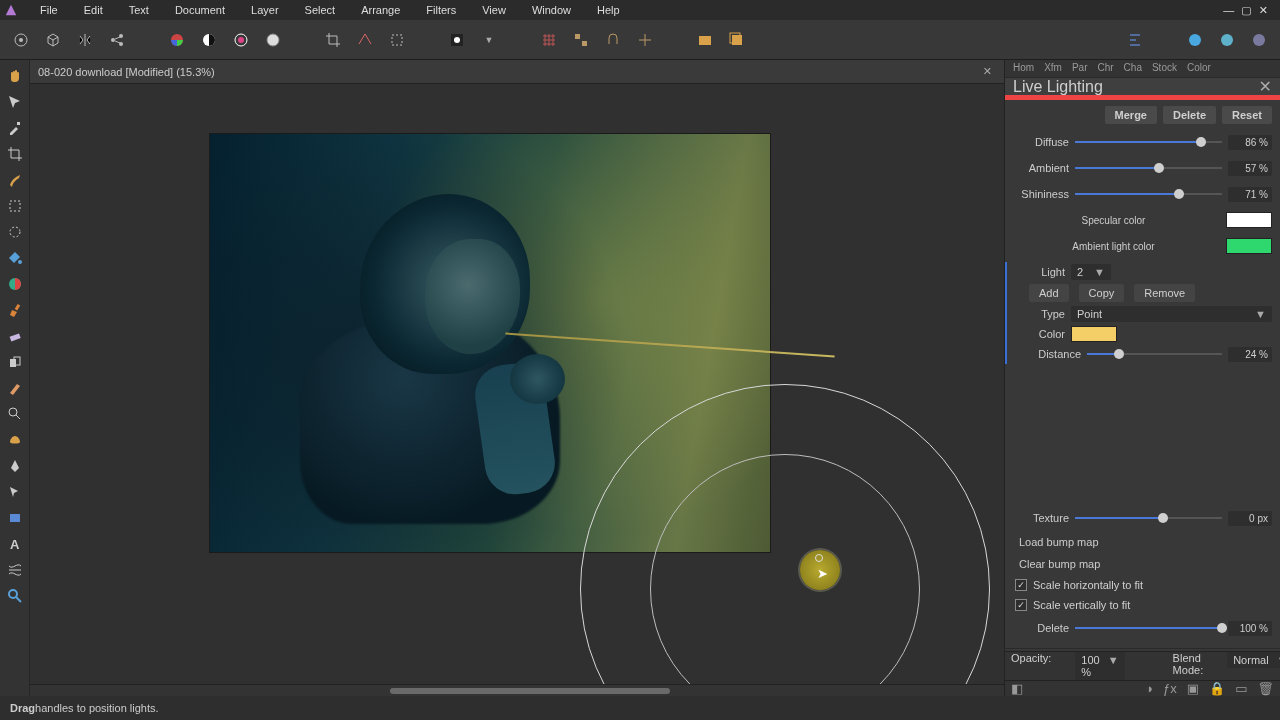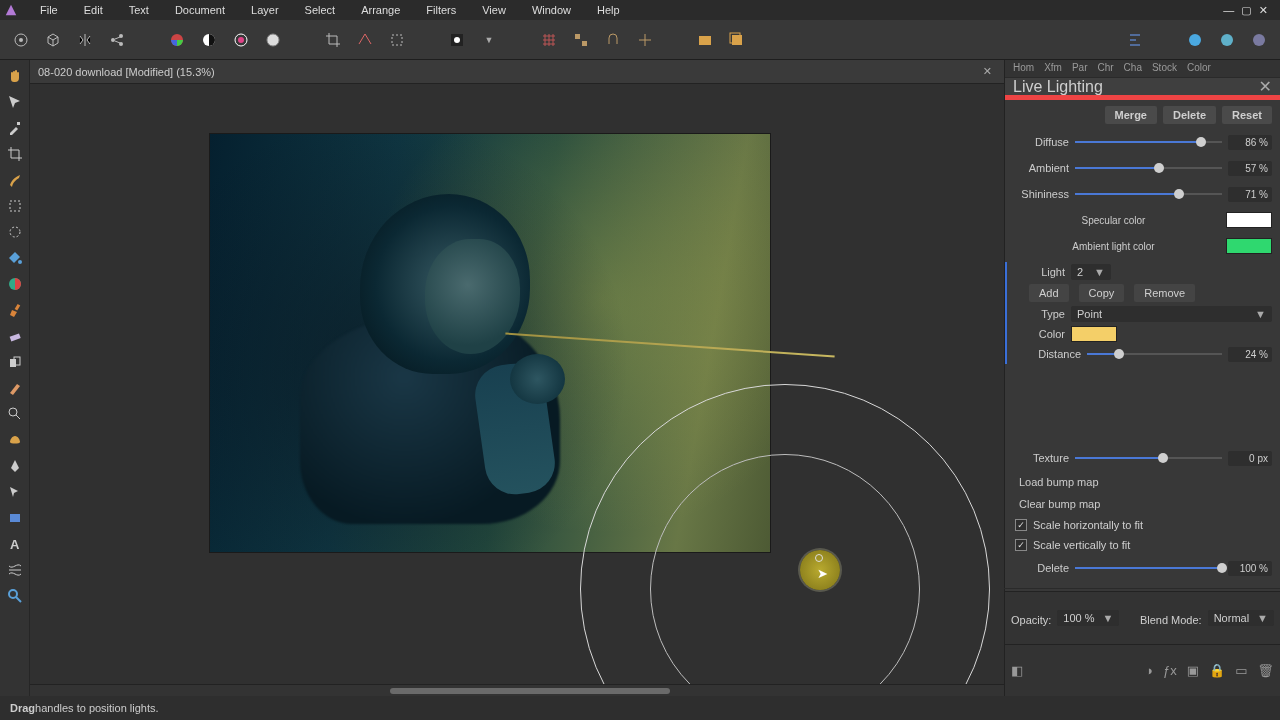--- a/index.html
+++ b/index.html
@@ -60,21 +60,21 @@
 .liststub { padding: 2px 6px; color: #ccc; }
 .dd { display: flex; align-items: center; gap: 6px; }
 .dd .sel { background: #2e2e2e; padding: 2px 6px; border-radius: 2px; min-width: 60px; display: flex; }
 .dd .sel .caret { margin-left: auto; color: #aaa; }
 .cbrow { display: flex; align-items: center; gap: 6px; padding: 1px 2px; }
 .cb { width: 12px; height: 12px; border: 1px solid #888; background: #2e2e2e; display: flex; align-items: center; justify-content: center; font-size: 9px; color: #ddd; }
 .cb.on::after { content: "✓"; }
 .btnrow { display: flex; gap: 10px; padding: 2px 4px; }
 .btnrow span { background: #444; padding: 3px 10px; border-radius: 2px; }
 .sep { height: 1px; background: #2a2a2a; margin: 2px -8px; }
-.footerrow { display: flex; align-items: flex-end; gap: 6px; padding: 18px 6px; background: #333; border-top: 1px solid #222; }
+.footerrow { display: flex; align-items: flex-start; gap: 24px; padding: 0 6px; background: #333; border-top: 1px solid #222; }
 .statusbar { height: 24px; background: #2e2e2e; display: flex; align-items: center; padding: 0 10px; color: #ccc; font-size: 11px; }
 .iconstrip { display: flex; gap: 10px; color: #999; font-size: 13px; }
 .spacer { flex: 1; }
 .borderleft { border-left: 2px solid #3a6fd8; margin-left: -8px; padding-left: 18px; }
 </style>
 </head>
 <body>
 
 <div class="menubar">
   <svg width="14" height="14" viewBox="0 0 16 16">

